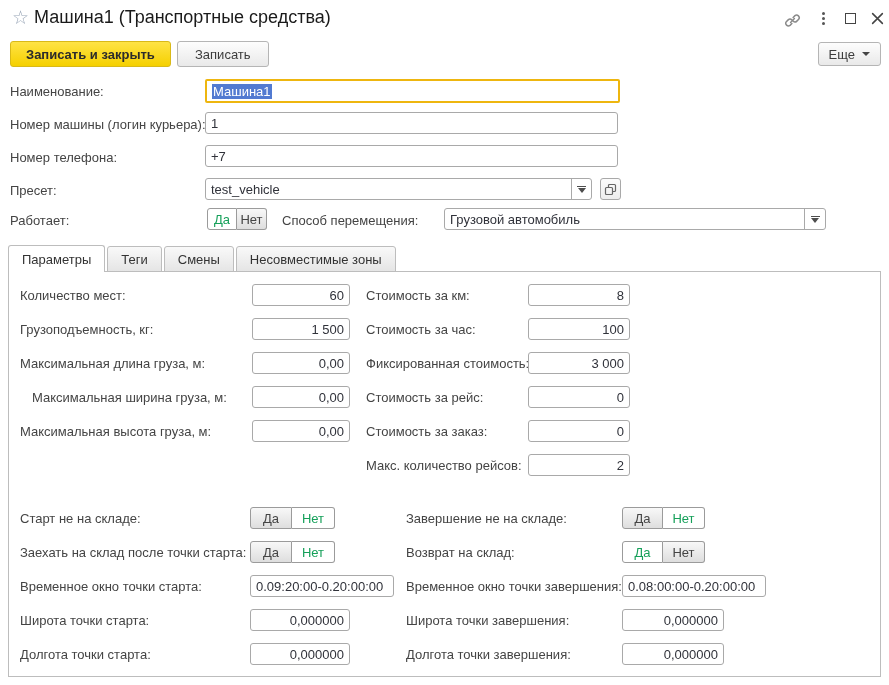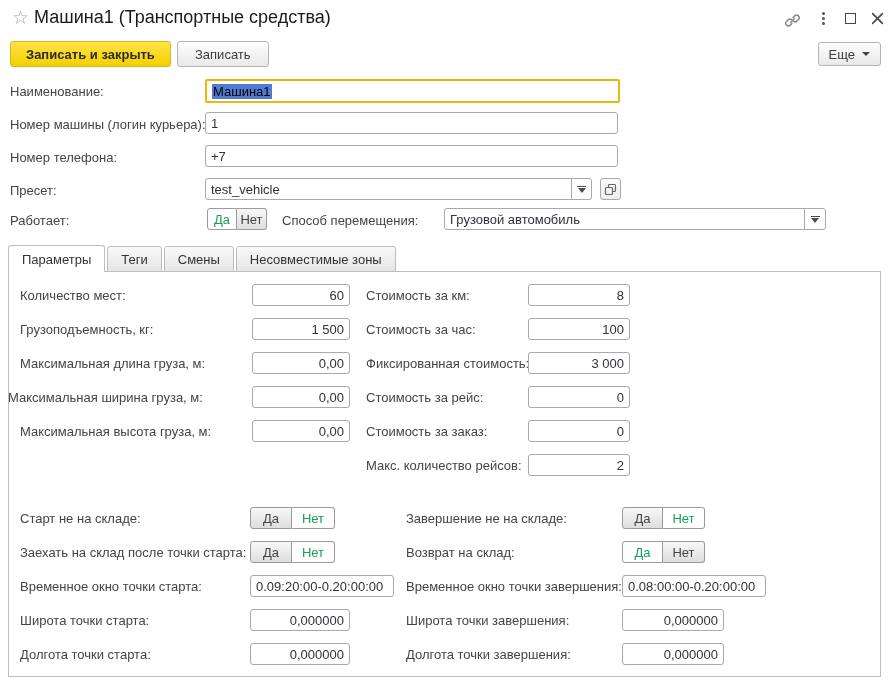--- a/index.html
+++ b/index.html
@@ -30,21 +30,21 @@
   .caret{width:0;height:0;border-left:4px solid transparent;border-right:4px solid transparent;border-top:4px solid #444;margin-left:7px;}
   
   .lbl{position:absolute;white-space:nowrap;color:#444;}
   .fld{
     position:absolute;height:22px;box-sizing:border-box;
     border:1px solid #a9a9a9;border-radius:3px;background:#fff;
     display:flex;align-items:center;padding:0 5px;color:#30323a;overflow:hidden;white-space:nowrap;
   }
   .fld.num{justify-content:flex-end;}
   .fld.focus{border:2px solid #eeb60f;height:24px;border-radius:2px;}
-  .sel{background:#527ad1;color:#000000;padding:0 1px;}
+  .sel{background:#527ad1;color:#ffffff;padding:0 1px;}
   
   .combo{position:absolute;height:22px;box-sizing:border-box;border:1px solid #a9a9a9;border-radius:3px;background:#fff;display:flex;}
   .combo .val{flex:1;display:flex;align-items:center;padding:0 5px;color:#30323a;overflow:hidden;white-space:nowrap;}
   .combo-btn{border-left:1px solid #a9a9a9;display:flex;align-items:center;justify-content:center;cursor:pointer;}
   .dd{display:flex;flex-direction:column;align-items:center;gap:1px;}
   .dd .bar{width:9px;height:1px;background:#4d4d4d;}
   .dd .tri{width:0;height:0;border-left:4px solid transparent;border-right:4px solid transparent;border-top:5px solid #4d4d4d;}
   .sq-btn{position:absolute;height:22px;box-sizing:border-box;border:1px solid #a9a9a9;border-radius:3px;background:linear-gradient(#fcfcfc,#ededed);display:flex;align-items:center;justify-content:center;cursor:pointer;}
   
   .toggle{position:absolute;display:flex;height:17px;cursor:pointer;}
@@ -166,21 +166,21 @@
 <div class="lbl" style="left:20px;top:322px;">Грузоподъемность, кг:</div>
 <div class="fld num" style="left:252px;top:318px;width:98px;">
     <span>1 500</span>
   </div>
 
 <div class="lbl" style="left:20px;top:356px;">Максимальная длина груза, м:</div>
 <div class="fld num" style="left:252px;top:352px;width:98px;">
     <span>0,00</span>
   </div>
 
-<div class="lbl" style="left:8px;top:390px;">Максимальная ширина груза, м:</div>
+<div class="lbl" style="left:32px;top:390px;">Максимальная ширина груза, м:</div>
 <div class="fld num" style="left:252px;top:386px;width:98px;">
     <span>0,00</span>
   </div>
 
 <div class="lbl" style="left:20px;top:424px;">Максимальная высота груза, м:</div>
 <div class="fld num" style="left:252px;top:420px;width:98px;">
     <span>0,00</span>
   </div>
 
 <div class="lbl" style="left:366px;top:288px;">Стоимость за км:</div>

